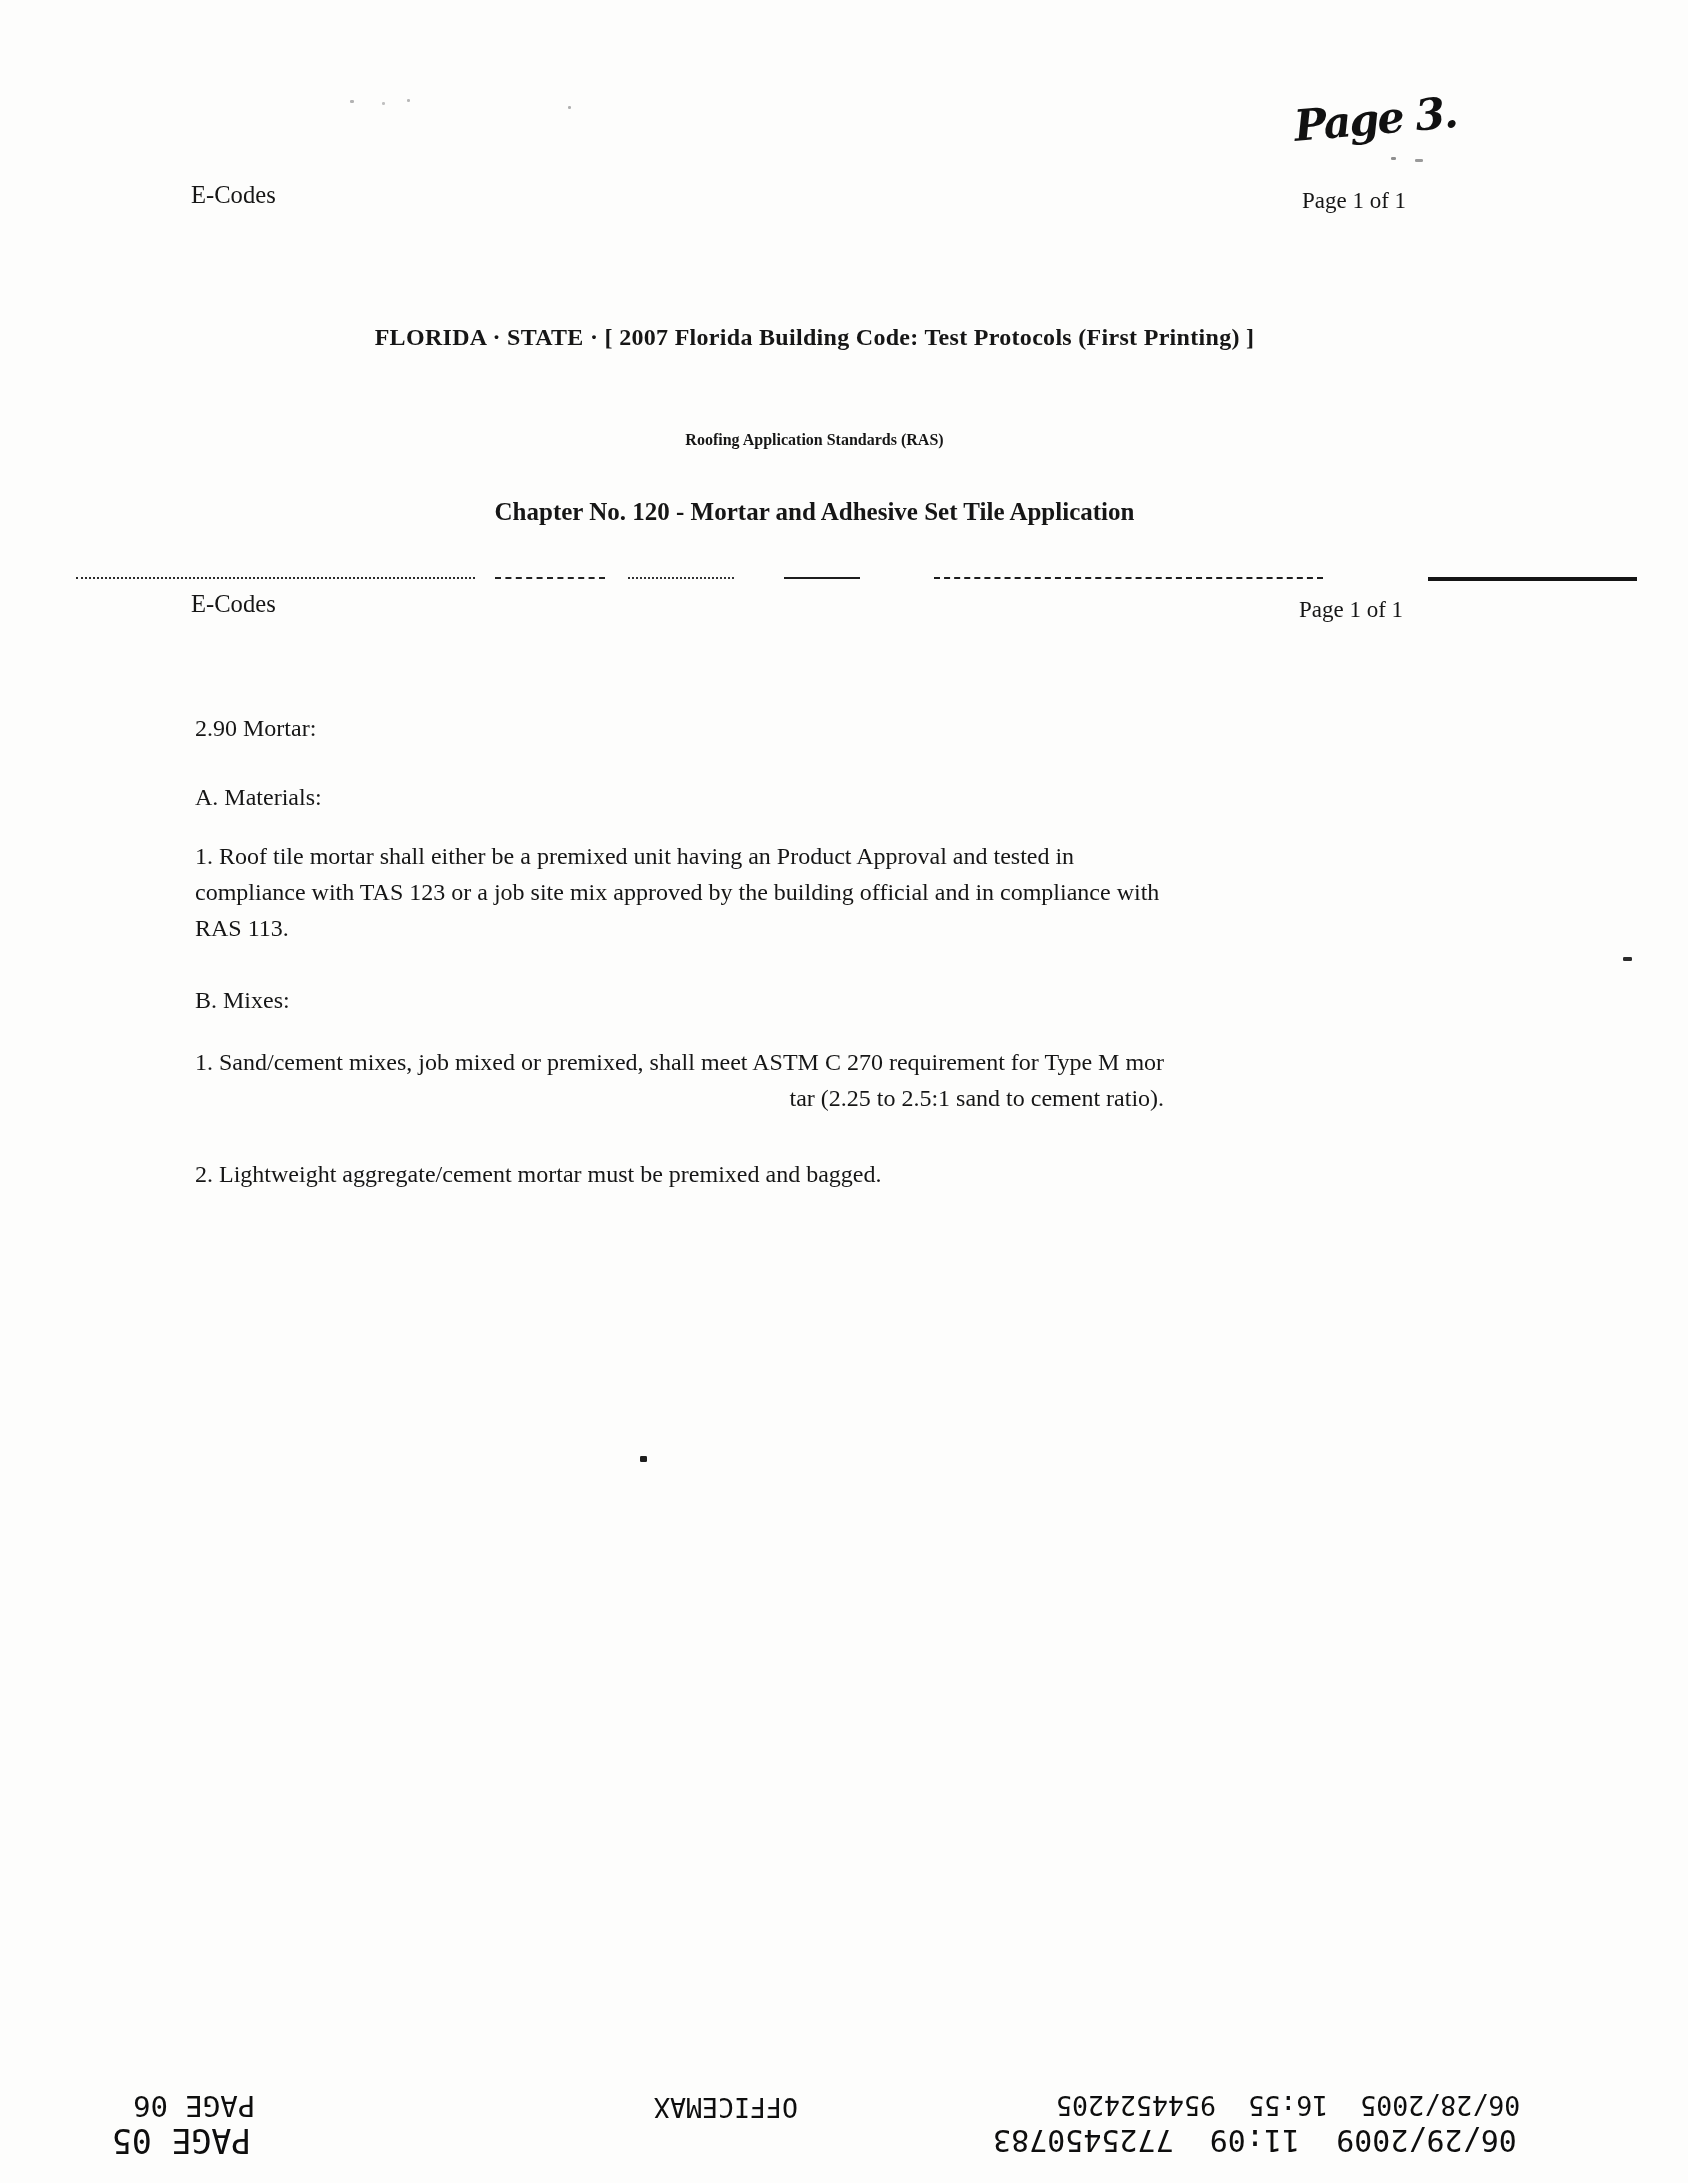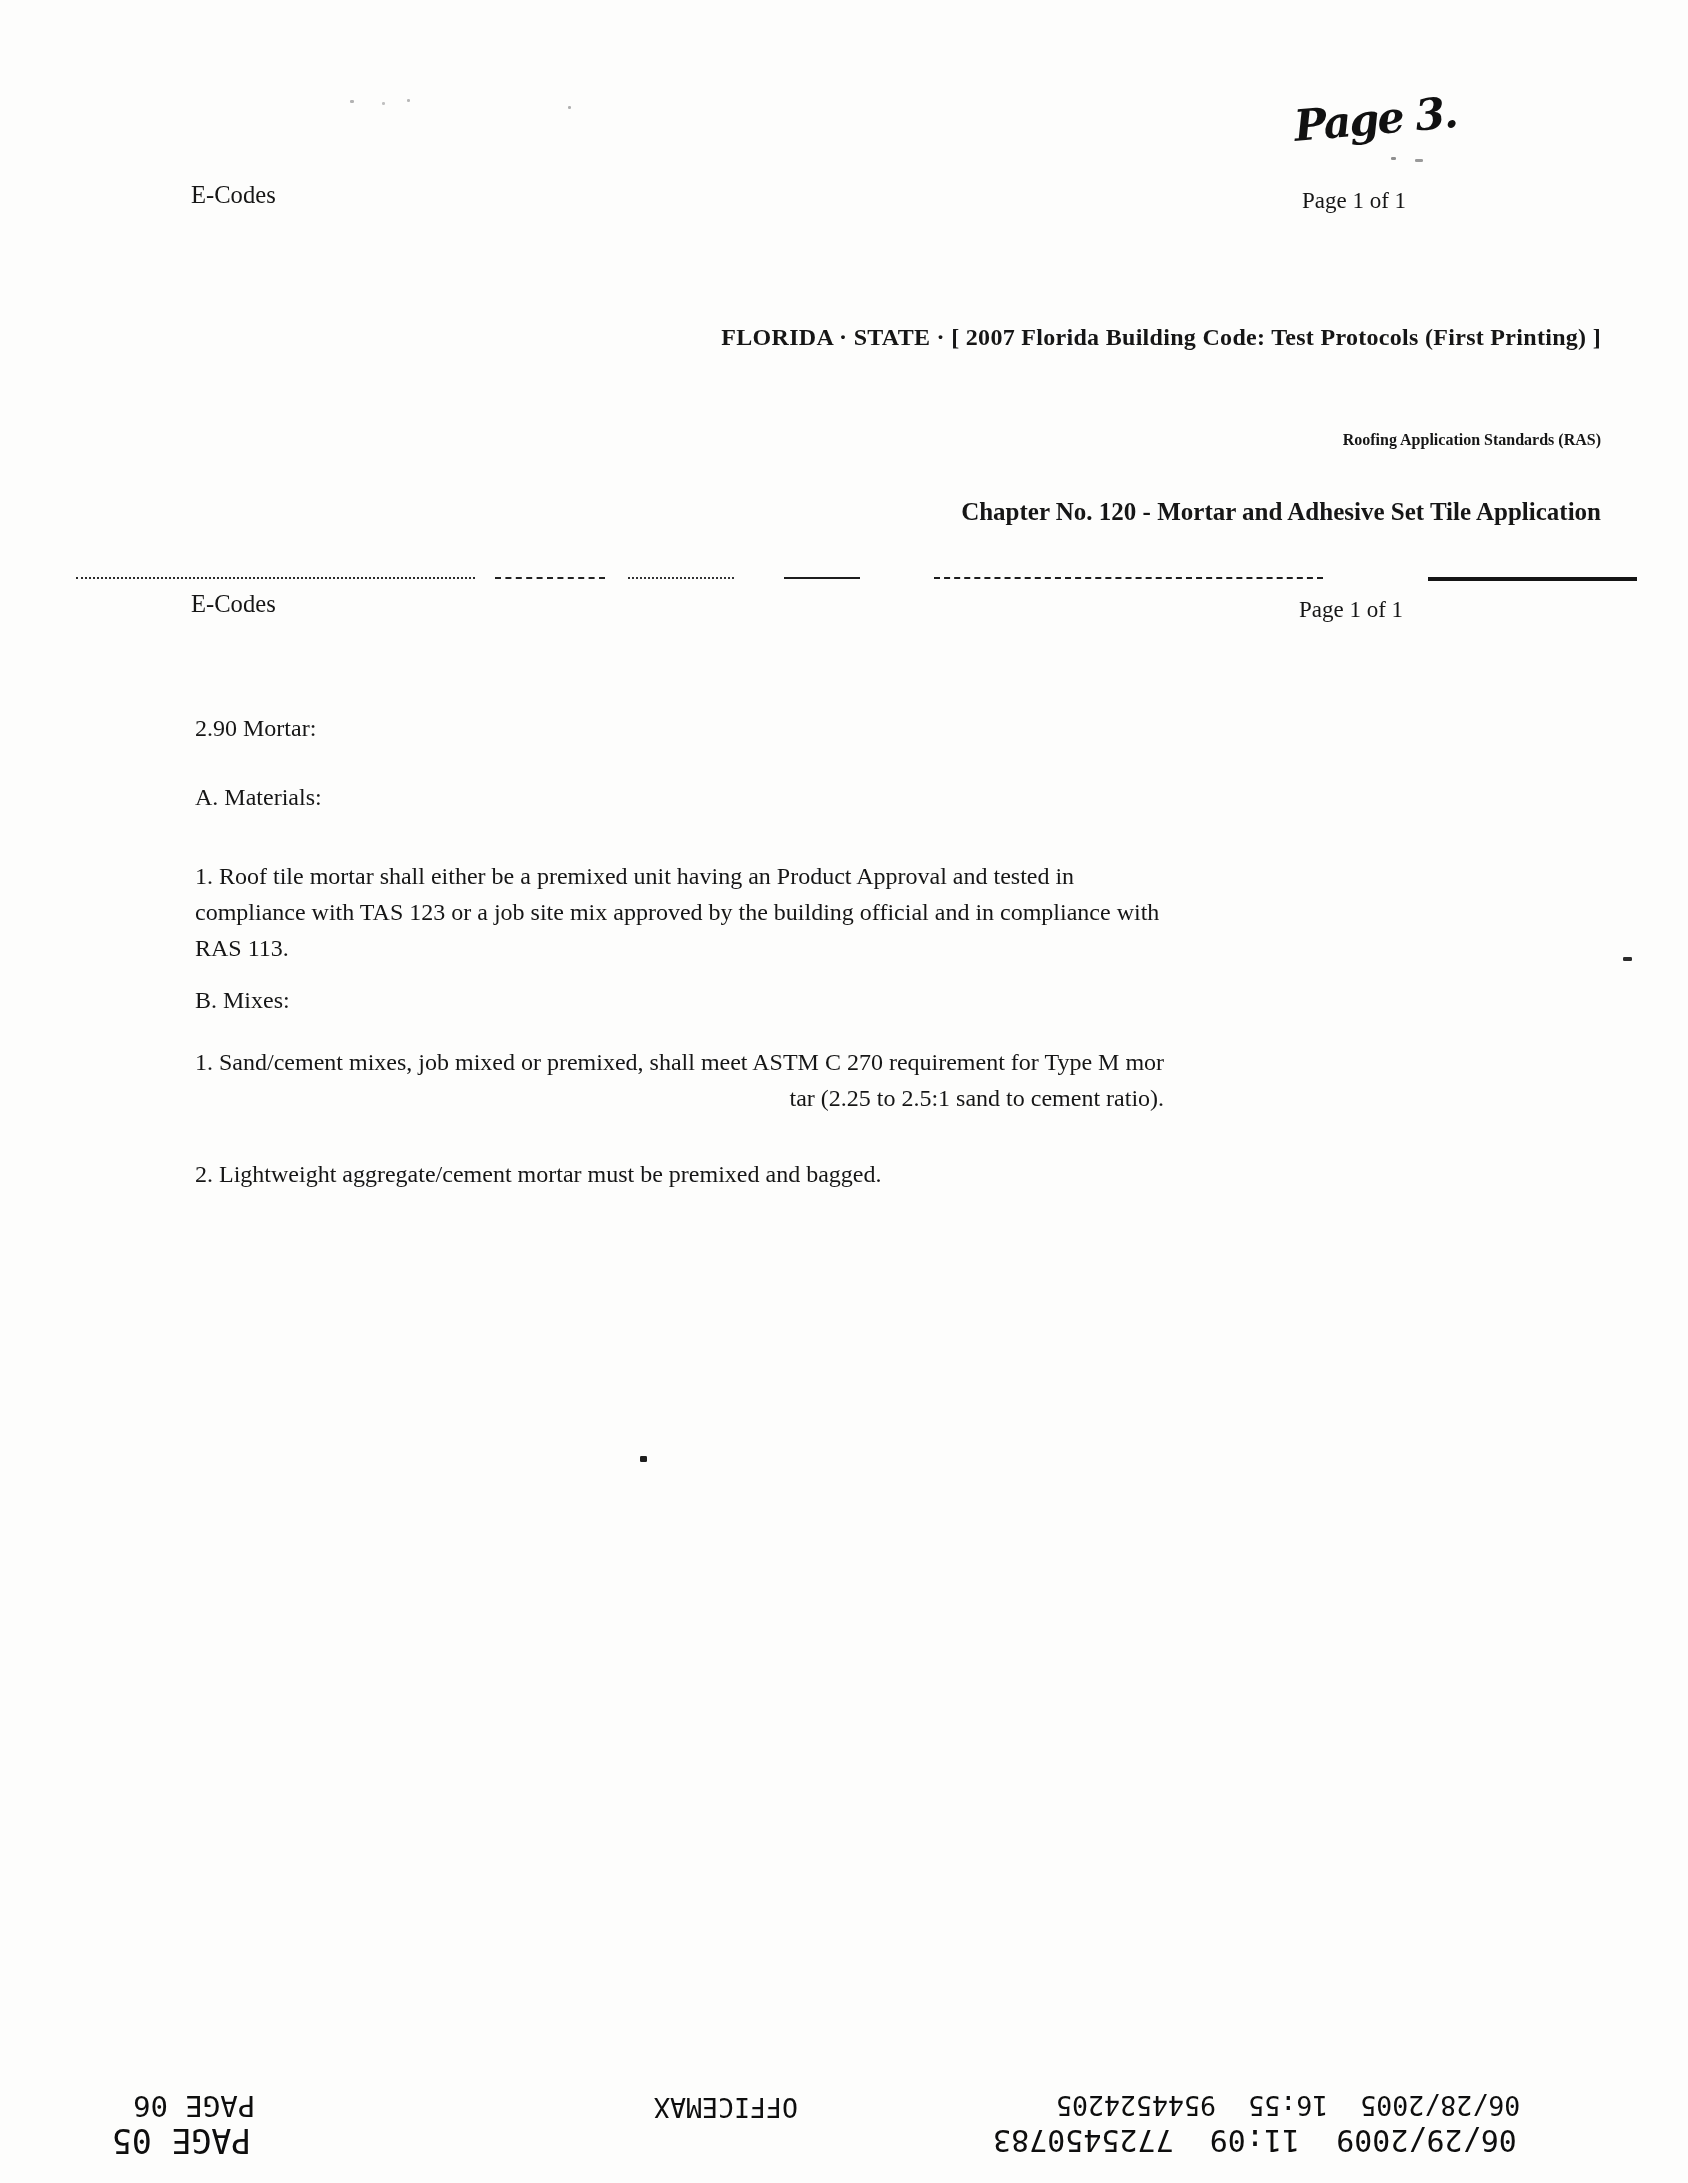--- a/index.html
+++ b/index.html
@@ -19,38 +19,38 @@
     font-size:43px;letter-spacing:-2px;
     transform:rotate(-5deg);
     color:#111;
   }
   
   .hdr-left{position:absolute;left:191px;top:181px;font-size:24.6px;}
   .hdr-right{position:absolute;left:1302px;top:188px;font-size:23px;}
   .hdr2-left{position:absolute;left:191px;top:590px;font-size:24.6px;}
   .hdr2-right{position:absolute;left:1299px;top:597px;font-size:23px;}
   
-  .center-band{position:absolute;left:0;width:1601px;text-align:right;}
+  .center-band{position:absolute;left:14px;width:1601px;text-align:center;}
   .title{top:324px;font-size:24px;font-weight:bold;letter-spacing:0.3px;}
   .subtitle1{top:431px;font-size:16px;font-weight:bold;}
   .subtitle2{top:498px;font-size:25px;font-weight:bold;}
   
   .divider{position:absolute;left:0;top:577px;width:1689px;height:6.6px;}
   .divider .seg{position:absolute;top:0;height:0;border-top-color:#1d1d1d;}
   .seg.s1{left:76px;width:399px;border-top:2px dotted #2a2a2a;}
   .seg.s2{left:495px;width:110px;border-top:2px dashed #222;}
   .seg.s3{left:628px;width:106px;border-top:2px dotted #333;}
   .seg.s4{left:784px;width:76px;border-top:2.7px solid #1d1d1d;}
   .seg.s5{left:934px;width:389px;border-top:2.7px dashed #1d1d1d;}
   .seg.s6{left:1428px;width:209px;border-top:4px solid #151515;}
   
   .body-block{position:absolute;left:195px;font-size:24px;line-height:36px;}
   .sec-heading{top:710px;}
   .mat-heading{top:779px;}
-  .para-a{top:838px;margin-top:20px;}
+  .para-a{top:838px;}
   .mix-heading{top:982px;}
   .para-b1{top:1044px;text-align:right;}
   .para-b2{top:1156px;}
   
   .flip{
     display:inline-block;
     transform:rotate(180deg);
     white-space:pre;
     font-family:"DejaVu Sans Mono", monospace;
     color:#0e0e0e;

